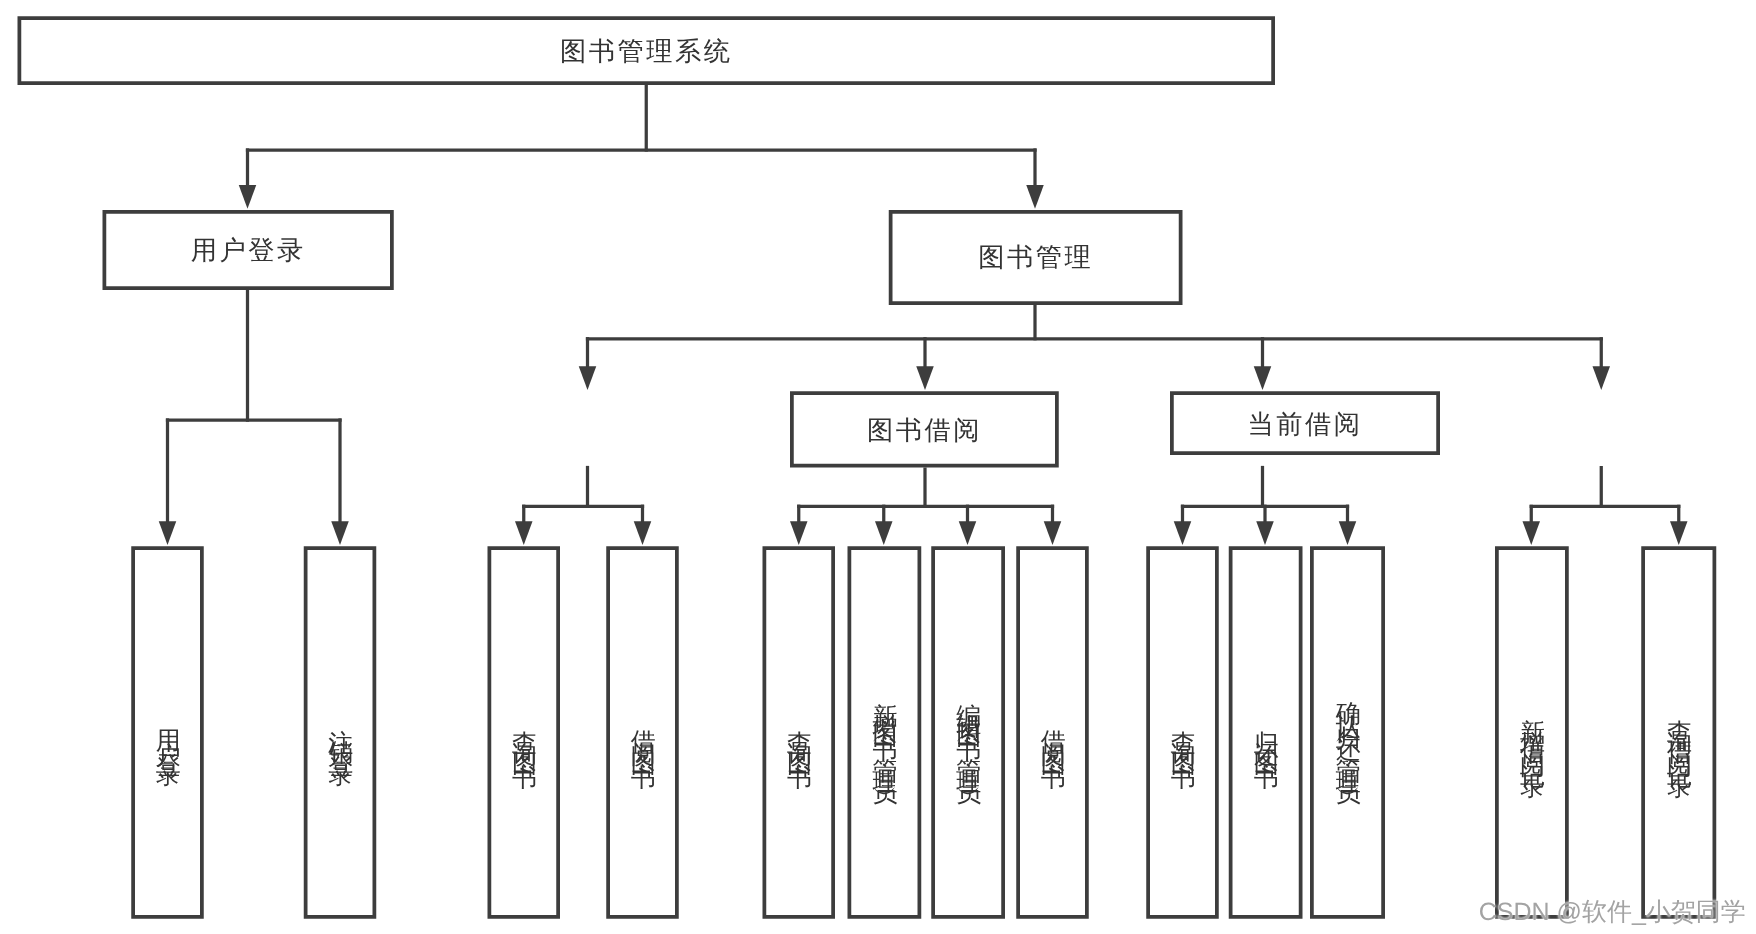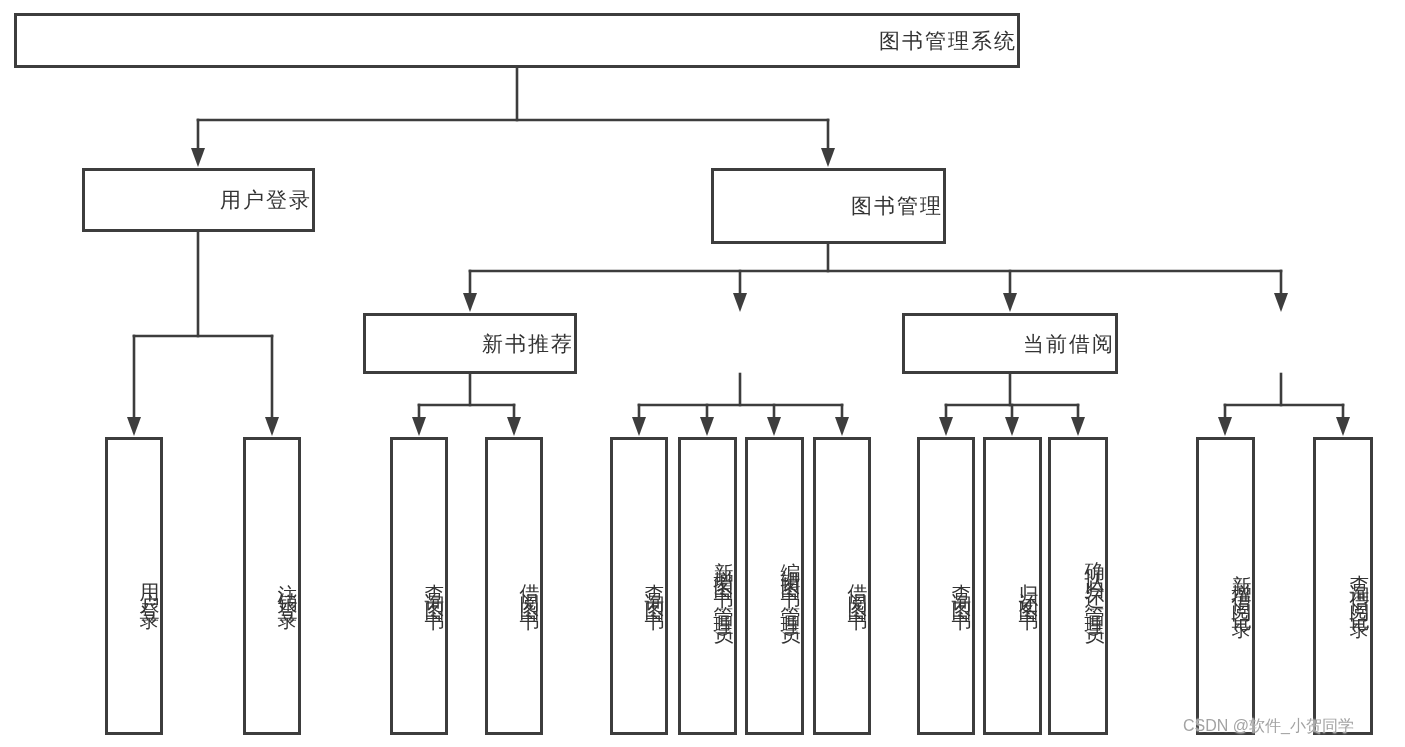--- a/index.html
+++ b/index.html
@@ -21,37 +21,37 @@
   }
   svg.connectors{
     position:absolute;left:0;top:0;z-index:1;
   }
   svg.connectors line{stroke:var(--line);stroke-width:2.6;stroke-linecap:square;}
   svg.connectors polygon{fill:var(--line);}
   .node{
     position:absolute;
     background:#ffffff;
     border:3px solid var(--line);
-    display:flex;align-items:center;justify-content:flex-end;
+    display:flex;align-items:center;justify-content:center;
     color:var(--text);
     z-index:2;
   }
   .hbox{font-size:21px;letter-spacing:2px;}
   .vbox span{
     writing-mode:vertical-lr;
     text-orientation:mixed;
     font-size:20px;
     line-height:1;
     letter-spacing:9px;
     white-space:nowrap;
   }
   .watermark{
     position:absolute;
     left:1183px;top:716px;
-    font-size:16px;
+    font-size:20px;
     color:var(--wm);
     white-space:nowrap;
     z-index:5;
     text-shadow:0 0 2px rgba(255,255,255,.9),0 0 2px rgba(255,255,255,.9);
   }
 </style>
 </head>
 <body>
 
 <div class="canvas">
@@ -129,24 +129,24 @@
     <span>图书管理系统</span>
   </div>
 
   <div class="node hbox" style="left:82px;top:168px;width:233px;height:64px">
     <span>用户登录</span>
   </div>
   <div class="node hbox" style="left:711px;top:168px;width:235px;height:76px">
     <span>图书管理</span>
   </div>
 
-  <div class="node hbox" style="left:363px;top:313px;width:214px;height:61px">
-    <span>新书推荐</span>
+  <div class="node hbox" style="left:632px;top:313px;width:215px;height:61px">
+    <span>图书借阅</span>
   </div>
-  <div class="node hbox" style="left:902px;top:313px;width:216px;height:61px">
+  <div class="node hbox" style="left:936px;top:313px;width:216px;height:51px">
     <span>当前借阅</span>
   </div>
 
   <div class="node vbox" style="left:105px;top:437px;width:58px;height:298px">
     <span>用户登录</span>
   </div>
   <div class="node vbox" style="left:243px;top:437px;width:58px;height:298px">
     <span>注销登录</span>
   </div>
 

